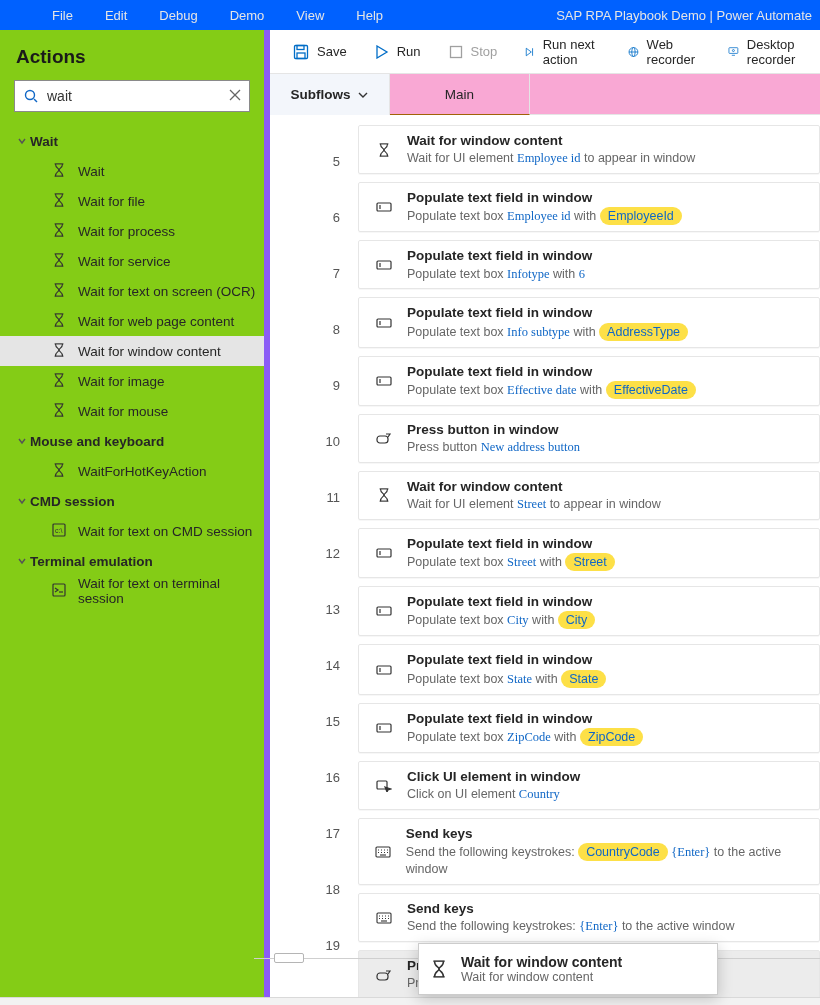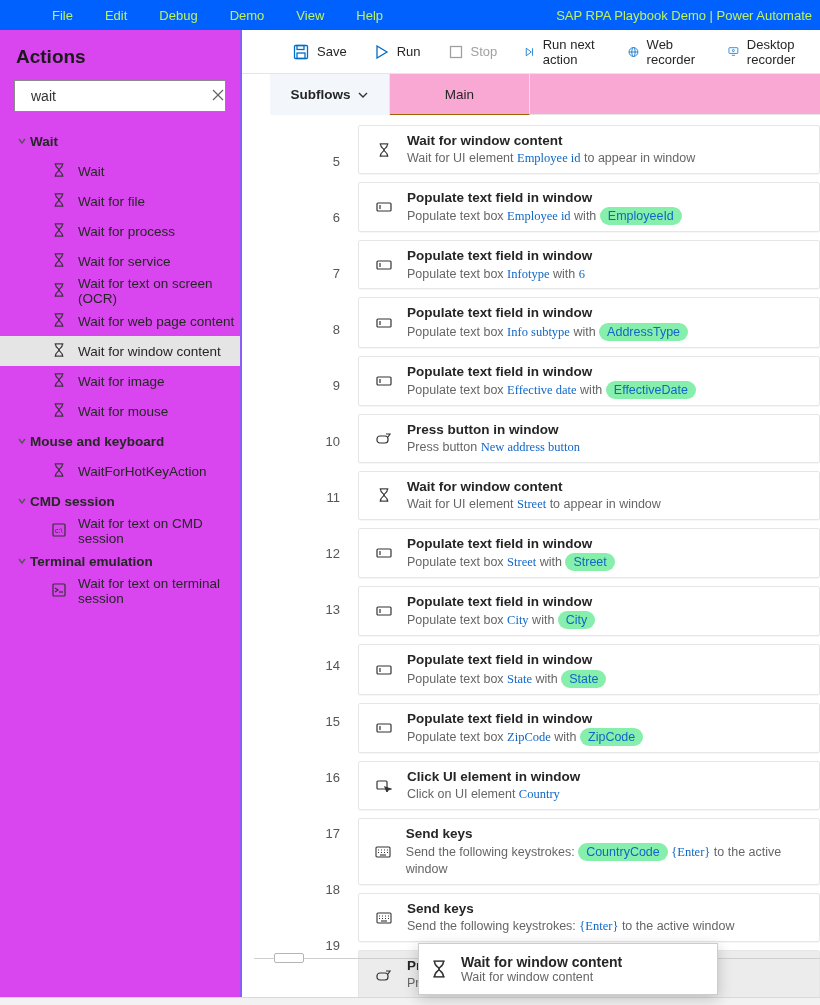--- a/index.html
+++ b/index.html
@@ -1,32 +1,32 @@
 <!DOCTYPE html>
 <html><head>
 <meta charset="utf-8">
 <style>
   * { box-sizing: border-box; margin: 0; padding: 0; }
   body { font-family: "Segoe UI", Arial, sans-serif; font-size: 13px; color: #262626; background: #fff; width: 820px; height: 1005px; overflow: hidden; position: relative; }
 
   
-  .titlebar { background: #0061ff; color: #bef264; height: 30px; display: flex; align-items: center; font-size: 13px; }
+  .titlebar { background: #0061ff; color: #e5e5e5; height: 30px; display: flex; align-items: center; font-size: 13px; }
   .menu { display: flex; gap: 0; padding-left: 36px; }
   .menu div { padding: 0 16px; height: 30px; display: flex; align-items: center; cursor: pointer; }
   .titlebar .title { margin-left: auto; padding-right: 8px; font-size: 13px; }
 
   
   .toolbar { height: 44px; border-bottom: 1px solid #e5e5e5; display: flex; align-items: center; padding-left: 283px; gap: 8px; }
   .toolbar .btn { display: flex; align-items: center; gap: 8px; padding: 0 10px; height: 36px; cursor: pointer; font-size: 13px; }
   .toolbar .btn.disabled { color: #a0a0a0; }
   .toolbar svg.stroke { stroke: #006dc7; fill: none; }
   .toolbar .disabled svg.stroke { stroke: #a0a0a0; }
 
   
-  .left { position: absolute; top: 30px; left: 0; width: 242px; bottom: 8px; border-right: 2px solid #8b5cf6; background: #d946ef; }
+  .left { position: absolute; top: 30px; left: 0; width: 270px; bottom: 8px; border-right: 6px solid #8b5cf6; background: #84cc16; }
   .left h1 { font-size: 19px; font-weight: 600; padding: 16px 16px 12px 16px; color: #1a1a1a; }
   .search-wrap { padding: 0 14px 10px 14px; }
   .search { display: flex; align-items: center; border: 1px solid #8a8a8a; background: #fff; height: 32px; padding: 0 8px; }
   .search input { flex: 1; border: none; outline: none; font-size: 14px; padding-left: 8px; color: #333; }
   .search .clear { cursor: pointer; color: #666; }
 
   .tree { padding-top: 4px; overflow-y: auto; }
   .group { display: flex; align-items: center; height: 30px; padding-left: 14px; font-weight: 600; cursor: pointer; font-size: 13.5px; }
   .group .chev { width: 16px; display: inline-flex; justify-content: center; color: #555; }
   .node { display: flex; align-items: center; height: 30px; padding-left: 52px; gap: 12px; cursor: pointer; font-size: 13.5px; }
@@ -44,21 +44,21 @@
   .gutter { width: 88px; text-align: right; padding-right: 18px; padding-top: 18px; }
   .gutter div { height: 56px; display: flex; align-items: center; justify-content: flex-end; color: #555; font-size: 13px; }
   .steps { flex: 1; padding-top: 10px; overflow: hidden; }
   .step { min-height: 48px; border: 1px solid #e6e6e6; border-radius: 2px; margin-bottom: 8px; display: flex; align-items: center; padding: 6px 12px; box-shadow: 0 1px 0 rgba(0,0,0,0.03); background: #fff; }
   .step.sel { background: #ececec; }
   .step .icon { width: 26px; display: flex; justify-content: center; color: #333; }
   .step .txt { margin-left: 10px; line-height: 1.35; }
   .step .ttl { font-weight: 600; font-size: 13.5px; color: #262626; }
   .step .sub { font-size: 12.5px; color: #666; }
   .step .sub .lnk { color: #1067c6; font-family: Liberation Serif, serif; }
-  .step .sub .chip { background: #86efac; color: #1067c6; border-radius: 10px; padding: 0 8px; display: inline-block; line-height: 18px; }
+  .step .sub .chip { background: #fde047; color: #1067c6; border-radius: 10px; padding: 0 8px; display: inline-block; line-height: 18px; }
 
   
   .tooltip { position: absolute; left: 418px; bottom: 10px; width: 300px; background: #fff; border: 1px solid #ccc; box-shadow: 0 4px 14px rgba(0,0,0,0.2); padding: 10px 12px; display: flex; align-items: center; gap: 14px; z-index: 50; }
   .tooltip .tt-title { font-weight: 600; font-size: 14px; }
   .tooltip .tt-sub { font-size: 12.5px; color: #666; }
 
   .footer { position: absolute; left: 0; right: 0; bottom: 0; height: 8px; background: #f2f2f2; border-top: 1px solid #d9d9d9; }
 
   .splitter { position: absolute; left: 254px; right: 0; bottom: 40px; height: 14px; display: flex; align-items: center; }
   .splitter .line { flex: 1; height: 1px; background: #cfcfcf; }

